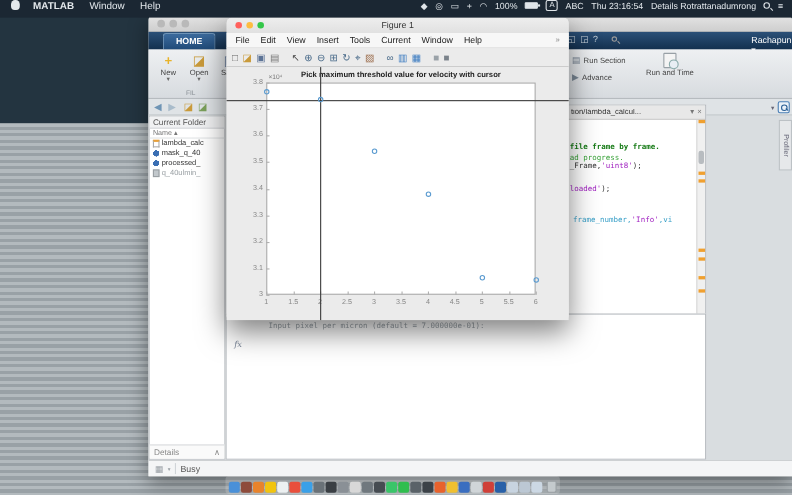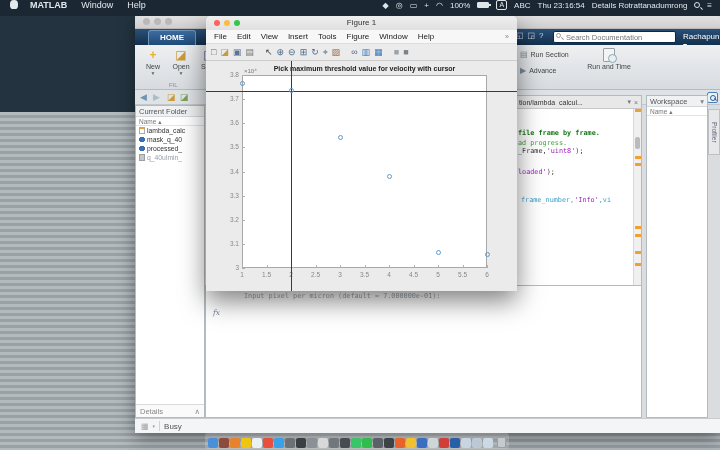--- a/index.html
+++ b/index.html
@@ -165,21 +165,20 @@
 
   <div class="matlab-win">
     <div class="ml-titlebar">
       <div class="dot" style="left:8px"></div>
       <div class="dot" style="left:19px"></div>
       <div class="dot" style="left:30px"></div>
     </div>
     <div class="ml-tabrow">
       <div class="ml-hometab">HOME</div>
       <div class="ml-topicons">◱◲?</div>
-      <input class="ml-search" placeholder="Search Documentation" style="">
       <div class="ml-search-icon"></div>
       <div class="ml-account">Rachapun ▾</div>
     </div>
     <div class="ml-toolstrip">
       <div class="ts-btn" style="left:5px;top:3px">
         <span class="ts-ico" style="color:#e8b32a;font-weight:bold;">+</span>
         <span>New</span>
         <span class="ts-caret">▼</span>
       </div>
       <div class="ts-btn" style="left:33px;top:3px">
@@ -268,30 +267,20 @@
         <div class="ed-mark" style="top:142px"></div>
         <div class="ed-mark" style="top:154px"></div>
       </div>
     </div>
 
     <div class="panel panel-cmd">
       <div class="cmd-line" style="top:6px">Input pixel per micron (default = 7.000000e-01):</div>
       <div class="fx" style="top:22px">fx</div>
     </div>
 
-    <div class="panel panel-ws">
-      <div class="panel-header">
-        <span>Workspace</span>
-        <span style="color:#888">▾</span>
-      </div>
-      <div class="col-header">
-        <span>Name</span>
-        <span>▴</span>
-      </div>
-    </div>
 
     <div class="profiler">Profiler</div>
 
     <div class="ml-statusbar">
       <span class="grid">▦</span>
       <span class="grid" style="font-size:5px">▾</span>
       <span class="sep"></span>
       <span>Busy</span>
     </div>
   </div>
@@ -302,21 +291,21 @@
       <div class="dot" style="left:18px;background:#fdbc40"></div>
       <div class="dot" style="left:28px;background:#34c749"></div>
       <div class="fig-title">Figure 1</div>
     </div>
     <div class="fig-menubar">
       <span>File</span>
       <span>Edit</span>
       <span>View</span>
       <span>Insert</span>
       <span>Tools</span>
-      <span>Figure</span>
+      <span>Current</span>
       <span>Window</span>
       <span>Help</span>
       <span class="more">»</span>
     </div>
     <div class="fig-toolbar" id="fig-toolbar">
         <span class="tb-ico" style="color: rgb(102, 102, 102);">□</span>
         <span class="tb-ico" style="color: rgb(201, 154, 58);">◪</span>
         <span class="tb-ico" style="color: rgb(92, 115, 150);">▣</span>
         <span class="tb-ico" style="color: rgb(119, 119, 119);">▤</span>
         <span class="tb-ico tb-gap" style="color: rgb(68, 68, 68);">↖</span>

